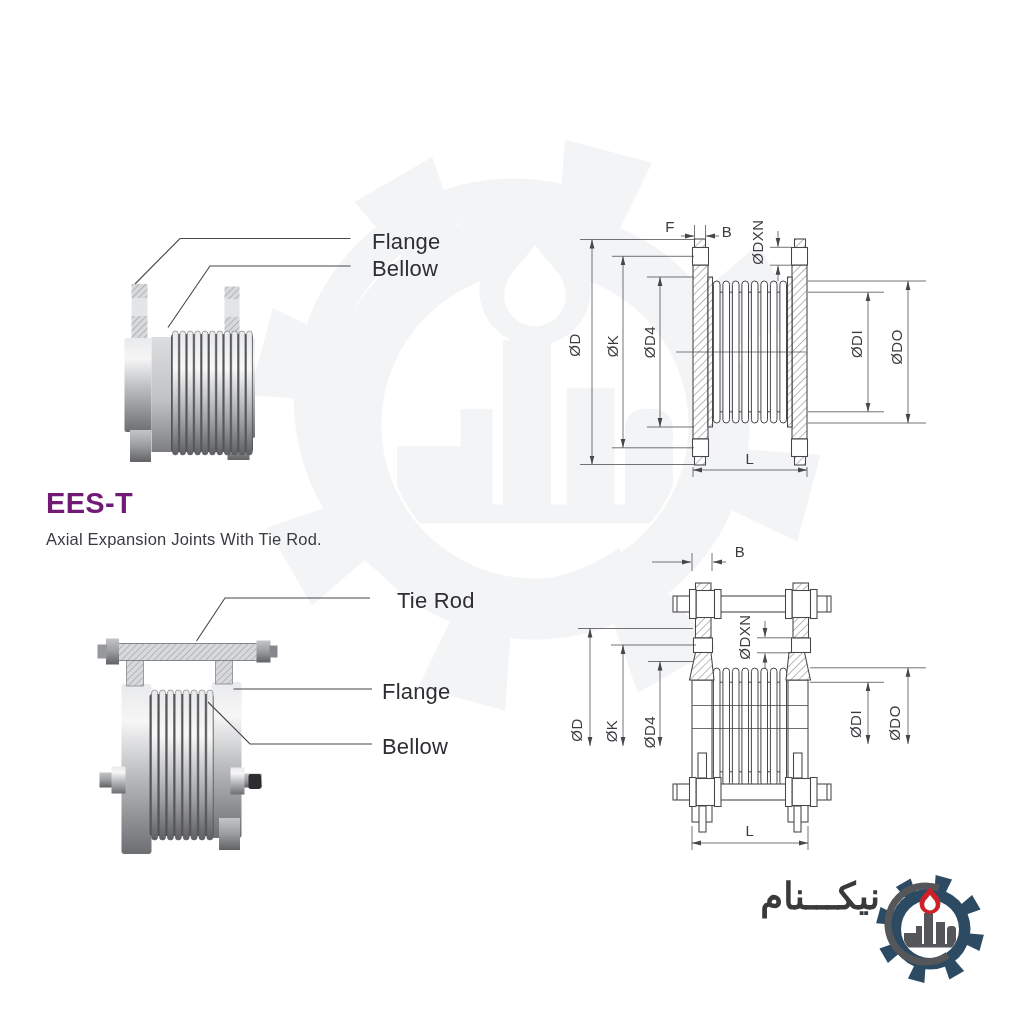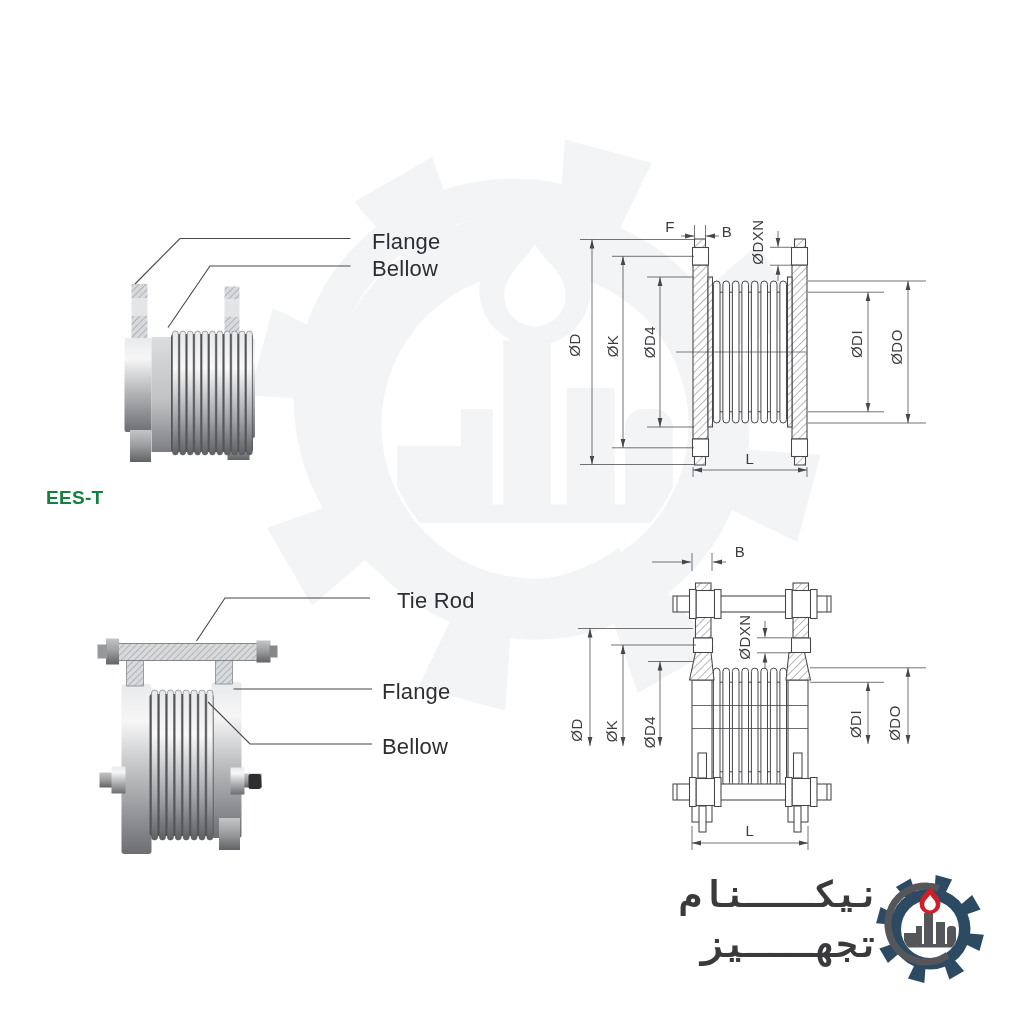--- a/index.html
+++ b/index.html
@@ -5,23 +5,23 @@
   html,body{margin:0;padding:0;background:#fff;}
   .page{position:relative;width:1024px;height:1024px;background:#ffffff;overflow:hidden;
         font-family:"Liberation Sans",sans-serif;}
   svg.art{position:absolute;left:0;top:0;}
   .labels{position:absolute;inset:0;pointer-events:none;}
   .lbl{position:absolute;white-space:nowrap;}
   .part-label{font-size:22px;font-weight:500;color:#2d2d32;letter-spacing:.2px;}
   .dim{font-size:15px;font-weight:500;color:#3b3b41;letter-spacing:.5px;
        transform:translate(-50%,-50%);}
   .dim.rot{transform:translate(-50%,-50%) rotate(-90deg);}
-  .heading{font-size:19px;font-weight:800;color:#15803d;letter-spacing:.3px;}
+  .heading{font-size:29px;font-weight:800;color:#701a75;letter-spacing:.3px;}
   .subtitle{font-size:16.5px;font-weight:500;color:#3a3a42;letter-spacing:.2px;}
-  .logo-text{font-family:Liberation Mono, monospace;direction:rtl;text-align:left;
+  .logo-text{font-family:Liberation Serif, serif;direction:rtl;text-align:right;
              font-weight:700;font-size:37px;line-height:50px;color:#3a3a3c;width:164px;}
   
   .logo-use{--gear:#2d4a63;--acc:#55565a;--fl:#cd2129;}
   .wm-use{--gear:#848a92;--acc:#848a92;--fl:#848a92;}
 </style>
 </head>
 <body>
 
 <div class="page">
 
@@ -339,20 +339,21 @@
   </g>
 
   <g class="logo-use">
     <use href="#licon" transform="translate(930,929)"></use>
   </g>
 </svg>
 
 <div class="labels">
 
   <div class="lbl heading" style="left:46px;top:487px;">EES-T</div>
+  <div class="lbl subtitle" style="left:46px;top:530px;">Axial Expansion Joints With Tie Rod.</div>
 
   <div class="lbl part-label" style="left:372px;top:229px;">Flange</div>
   <div class="lbl part-label" style="left:372px;top:256px;">Bellow</div>
 
   <div class="lbl part-label" style="left:397px;top:588px;">Tie Rod</div>
   <div class="lbl part-label" style="left:382px;top:679px;">Flange</div>
   <div class="lbl part-label" style="left:382px;top:734px;">Bellow</div>
 
   <div class="lbl dim" style="left:670px;top:226px;">F</div>
   <div class="lbl dim" style="left:727px;top:231px;">B</div>
@@ -368,17 +369,16 @@
   <div class="lbl dim rot" style="left:744px;top:637px;">ØDXN</div>
   <div class="lbl dim rot" style="left:576px;top:730px;">ØD</div>
   <div class="lbl dim rot" style="left:611px;top:731px;">ØK</div>
   <div class="lbl dim rot" style="left:649px;top:732px;">ØD4</div>
   <div class="lbl dim rot" style="left:855px;top:724px;">ØDI</div>
   <div class="lbl dim rot" style="left:894px;top:723px;">ØDO</div>
   <div class="lbl dim" style="left:750px;top:830px;">L</div>
 
   <div class="lbl logo-text" style="left:716px;top:872px;">
     <div>نیکـــنام</div>
-    <div>تجهـــیز</div>
   </div>
 
 </div>
 </div>
 
 </body></html>

